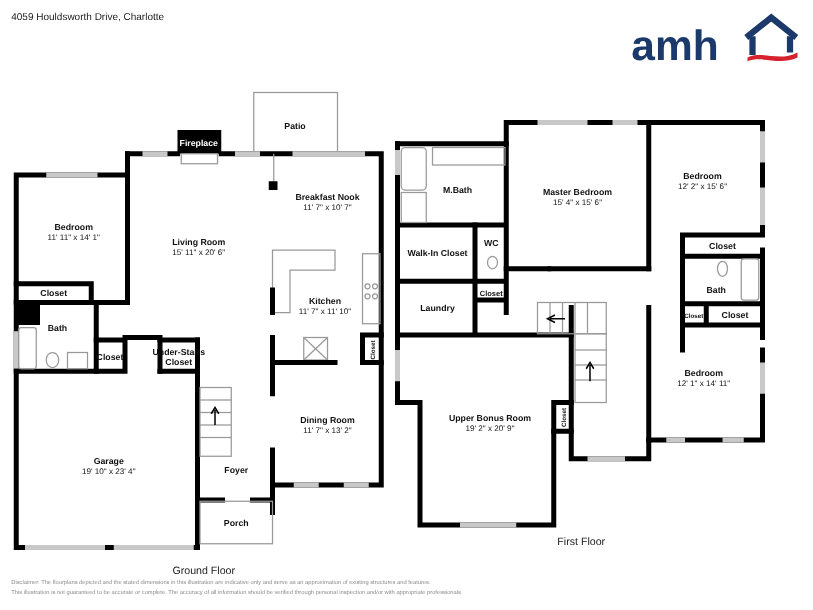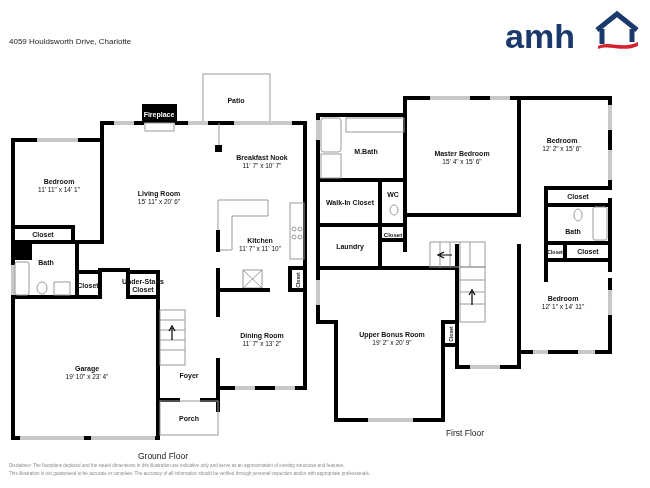--- a/index.html
+++ b/index.html
@@ -1,17 +1,17 @@
 <!DOCTYPE html>
 <html><head>
 <meta charset="utf-8">
 <style>
   html, body { margin:0; padding:0; background:#ffffff; }
   body { width:650px; height:488px; position:relative; overflow:hidden; font-family:"Liberation Sans", sans-serif; }
-  .address { position:absolute; left:9px; top:9px; font-size:8px; color:#222;margin-top:28px; }
+  .address { position:absolute; left:9px; top:9px; font-size:8px; color:#222; }
   .logo { position:absolute; left:505px; top:8px; width:135px; height:45px; }
   .plan { position:absolute; left:0; top:0; width:650px; height:488px; }
   .wall { stroke:#000; stroke-width:4; fill:none; stroke-linecap:square; }
   .thin { stroke:#999; stroke-width:1; fill:none; }
   .win { stroke:#c8c8c8; stroke-width:4; }
   .room-name { font-family:"Liberation Sans", sans-serif; font-weight:bold; font-size:7px; fill:#111; text-anchor:middle; }
   .room-dim { font-family:"Liberation Sans", sans-serif; font-size:6.5px; fill:#111; text-anchor:middle; }
   .small-name { font-family:"Liberation Sans", sans-serif; font-weight:bold; font-size:5px; fill:#111; text-anchor:middle; }
   .floor-label { font-family:"Liberation Sans", sans-serif; font-size:8.5px; fill:#222; text-anchor:middle; }
   .fp-label { font-family:"Liberation Sans", sans-serif; font-weight:bold; font-size:7px; fill:#fff; text-anchor:middle; }

